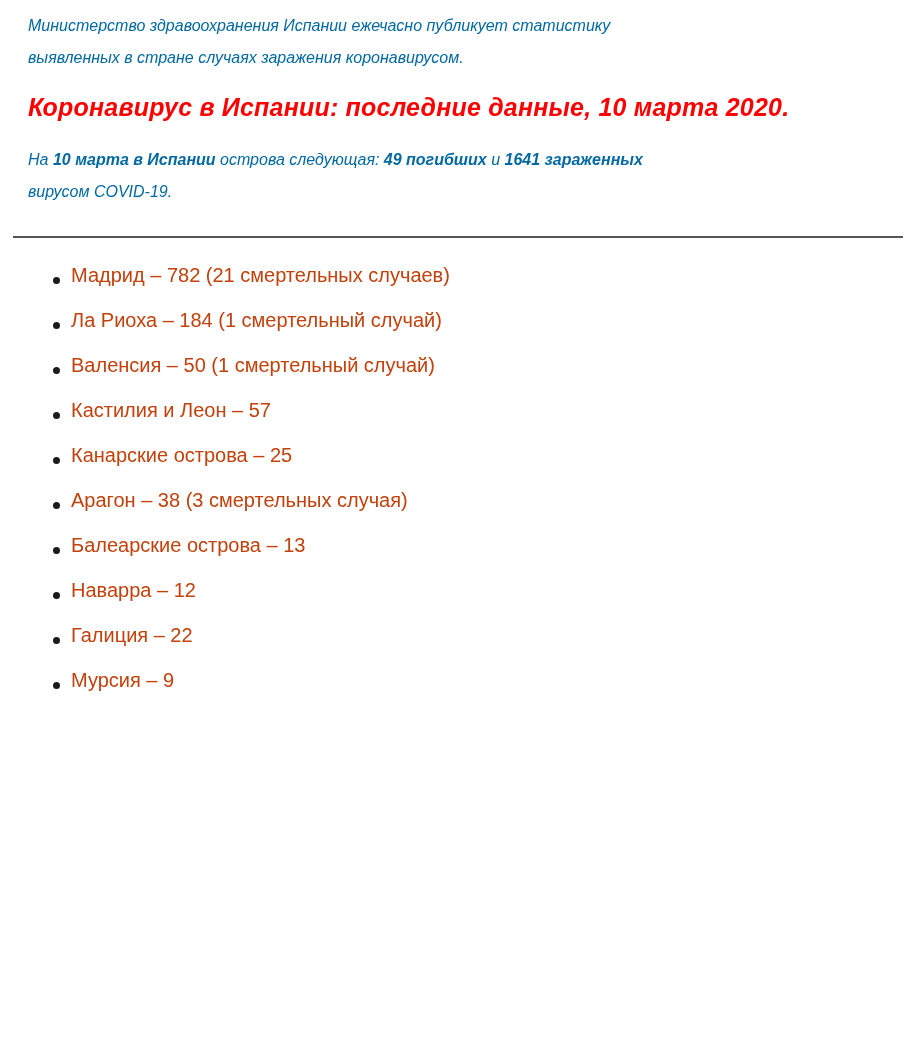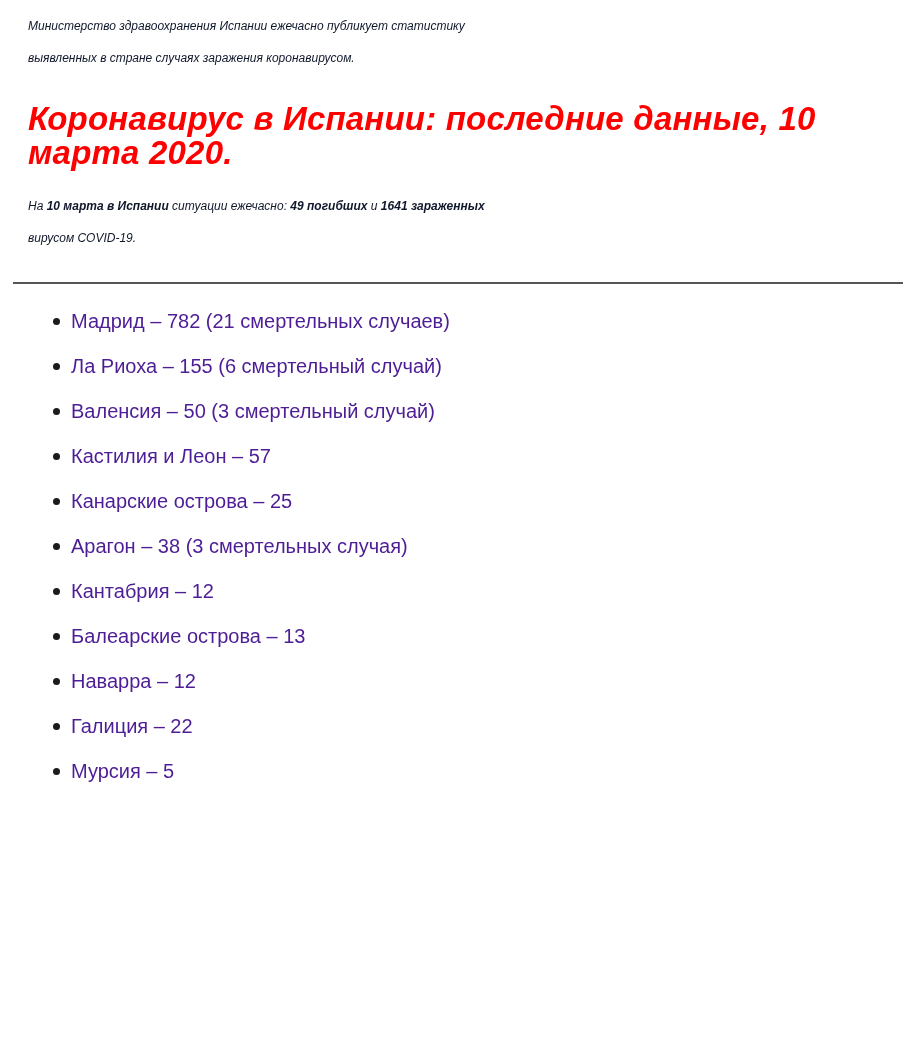--- a/index.html
+++ b/index.html
@@ -13,60 +13,60 @@
   }
   .page {
     box-sizing: border-box;
     width: 916px;
     min-height: 1041px;
     padding: 6px 13px 24px 13px;
     background: #ffffff;
   }
   .para {
     font-style: italic;
-    font-size: 12px;
+    font-size: 16px;
     line-height: 32px;
-    color: #0f172a;
+    color: #0369a1;
     margin: 0 20px 0 15px;
     white-space: pre-line;
   }
   .intro {
     margin-top: 4px;
   }
   .heading {
     color: #ff0000;
     font-style: italic;
     font-weight: 700;
-    font-size: 33px;
+    font-size: 25px;
     line-height: 34px;
-    margin: 28px 20px 0 15px;
+    margin: 16px 20px 0 15px;
     letter-spacing: 0.2px;
   }
   .status {
     margin-top: 20px;
   }
   .bld {
     font-weight: 700;
   }
   .divider {
     border: 0;
     border-top: 2px solid #555555;
     margin: 28px 0 0 0;
   }
   .regions {
     list-style: none;
     margin: 24px 0 0 15px;
     padding: 0 0 0 25px;
   }
   .region {
     display: flex;
-    align-items: flex-start;
+    align-items: center;
     font-size: 20px;
     line-height: 26px;
-    color: #4c1d95;
+    color: #c2410c;
     margin-bottom: 19px;
   }
   .bullet {
     width: 7px;
     height: 7px;
     border-radius: 50%;
     background: #1b1b1b;
     margin: 10px 11px 0 0;
     flex: 0 0 auto;
   }
@@ -77,65 +77,61 @@
 </head>
 <body>
 
 <div class="page">
 
   <p class="para intro">Министерство здравоохранения Испании ежечасно публикует статистику
 выявленных в стране случаях заражения коронавирусом.</p>
 
   <h2 class="heading">Коронавирус в Испании: последние данные, 10 марта 2020.</h2>
 
-  <p class="para status"><span>На </span><span class="bld">10 марта в Испании</span><span> ситуации ежечасно: </span><span class="bld">49 погибших</span><span> и </span><span class="bld">1641 зараженных</span><span>
+  <p class="para status"><span>На </span><span class="bld">10 марта в Испании</span><span> острова следующая: </span><span class="bld">49 погибших</span><span> и </span><span class="bld">1641 зараженных</span><span>
 вирусом COVID-19.</span></p>
 
   <hr class="divider">
 
   <ul class="regions">
     <li class="region">
         <span class="bullet"></span>
         <span class="region-text">Мадрид – 782 (21 смертельных случаев)</span>
       </li>
     <li class="region">
         <span class="bullet"></span>
-        <span class="region-text">Ла Риоха – 155 (6 смертельный случай)</span>
+        <span class="region-text">Ла Риоха – 184 (1 смертельный случай)</span>
       </li>
     <li class="region">
         <span class="bullet"></span>
-        <span class="region-text">Валенсия – 50 (3 смертельный случай)</span>
+        <span class="region-text">Валенсия – 50 (1 смертельный случай)</span>
       </li>
     <li class="region">
         <span class="bullet"></span>
         <span class="region-text">Кастилия и Леон – 57</span>
       </li>
     <li class="region">
         <span class="bullet"></span>
         <span class="region-text">Канарские острова – 25</span>
       </li>
     <li class="region">
         <span class="bullet"></span>
         <span class="region-text">Арагон – 38 (3 смертельных случая)</span>
       </li>
     <li class="region">
         <span class="bullet"></span>
-        <span class="region-text">Кантабрия – 12</span>
-      </li>
-    <li class="region">
-        <span class="bullet"></span>
         <span class="region-text">Балеарские острова – 13</span>
       </li>
     <li class="region">
         <span class="bullet"></span>
         <span class="region-text">Наварра – 12</span>
       </li>
     <li class="region">
         <span class="bullet"></span>
         <span class="region-text">Галиция – 22</span>
       </li>
     <li class="region">
         <span class="bullet"></span>
-        <span class="region-text">Мурсия – 5</span>
+        <span class="region-text">Мурсия – 9</span>
       </li>
   </ul>
 
 </div>
 
 </body></html>

